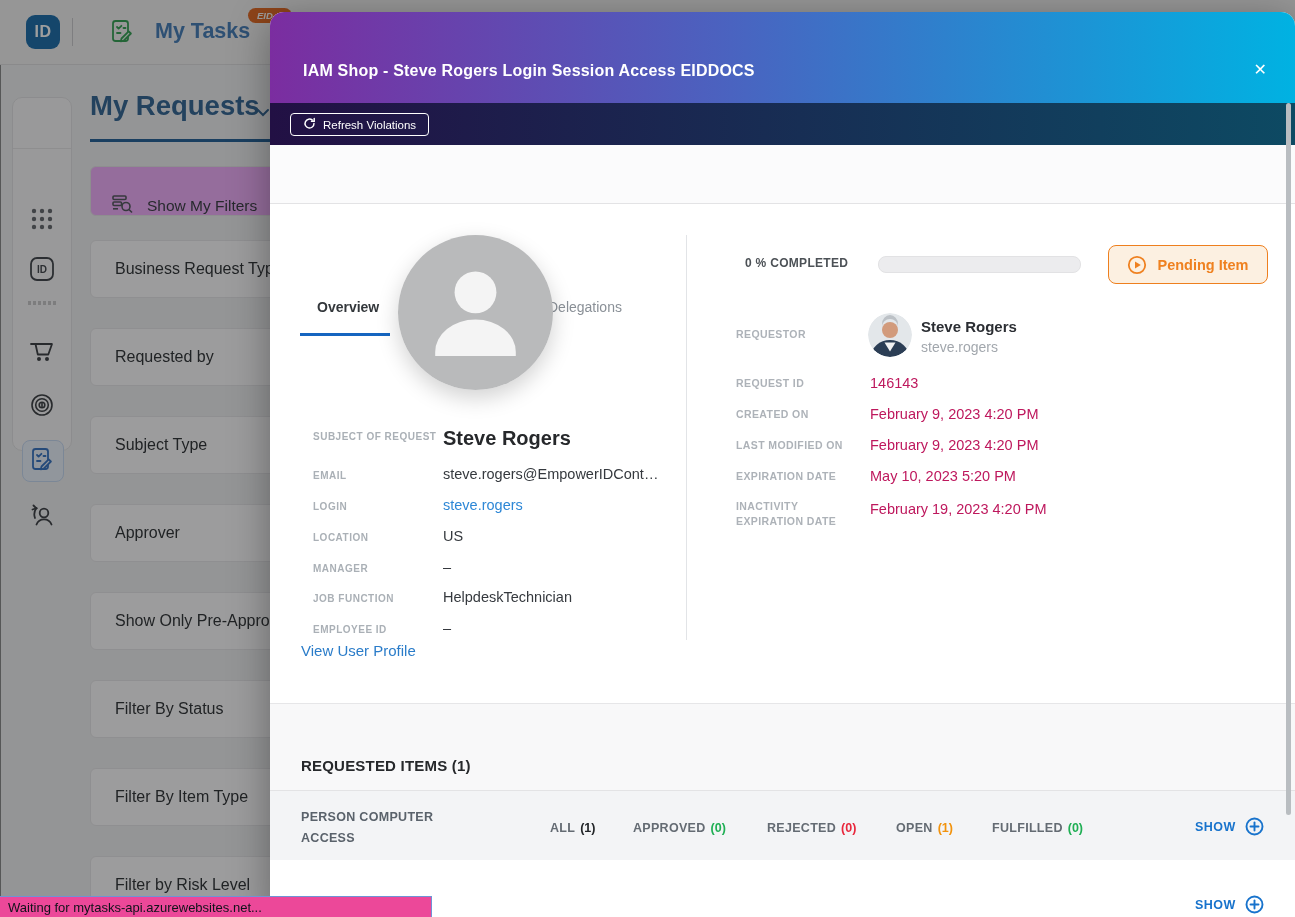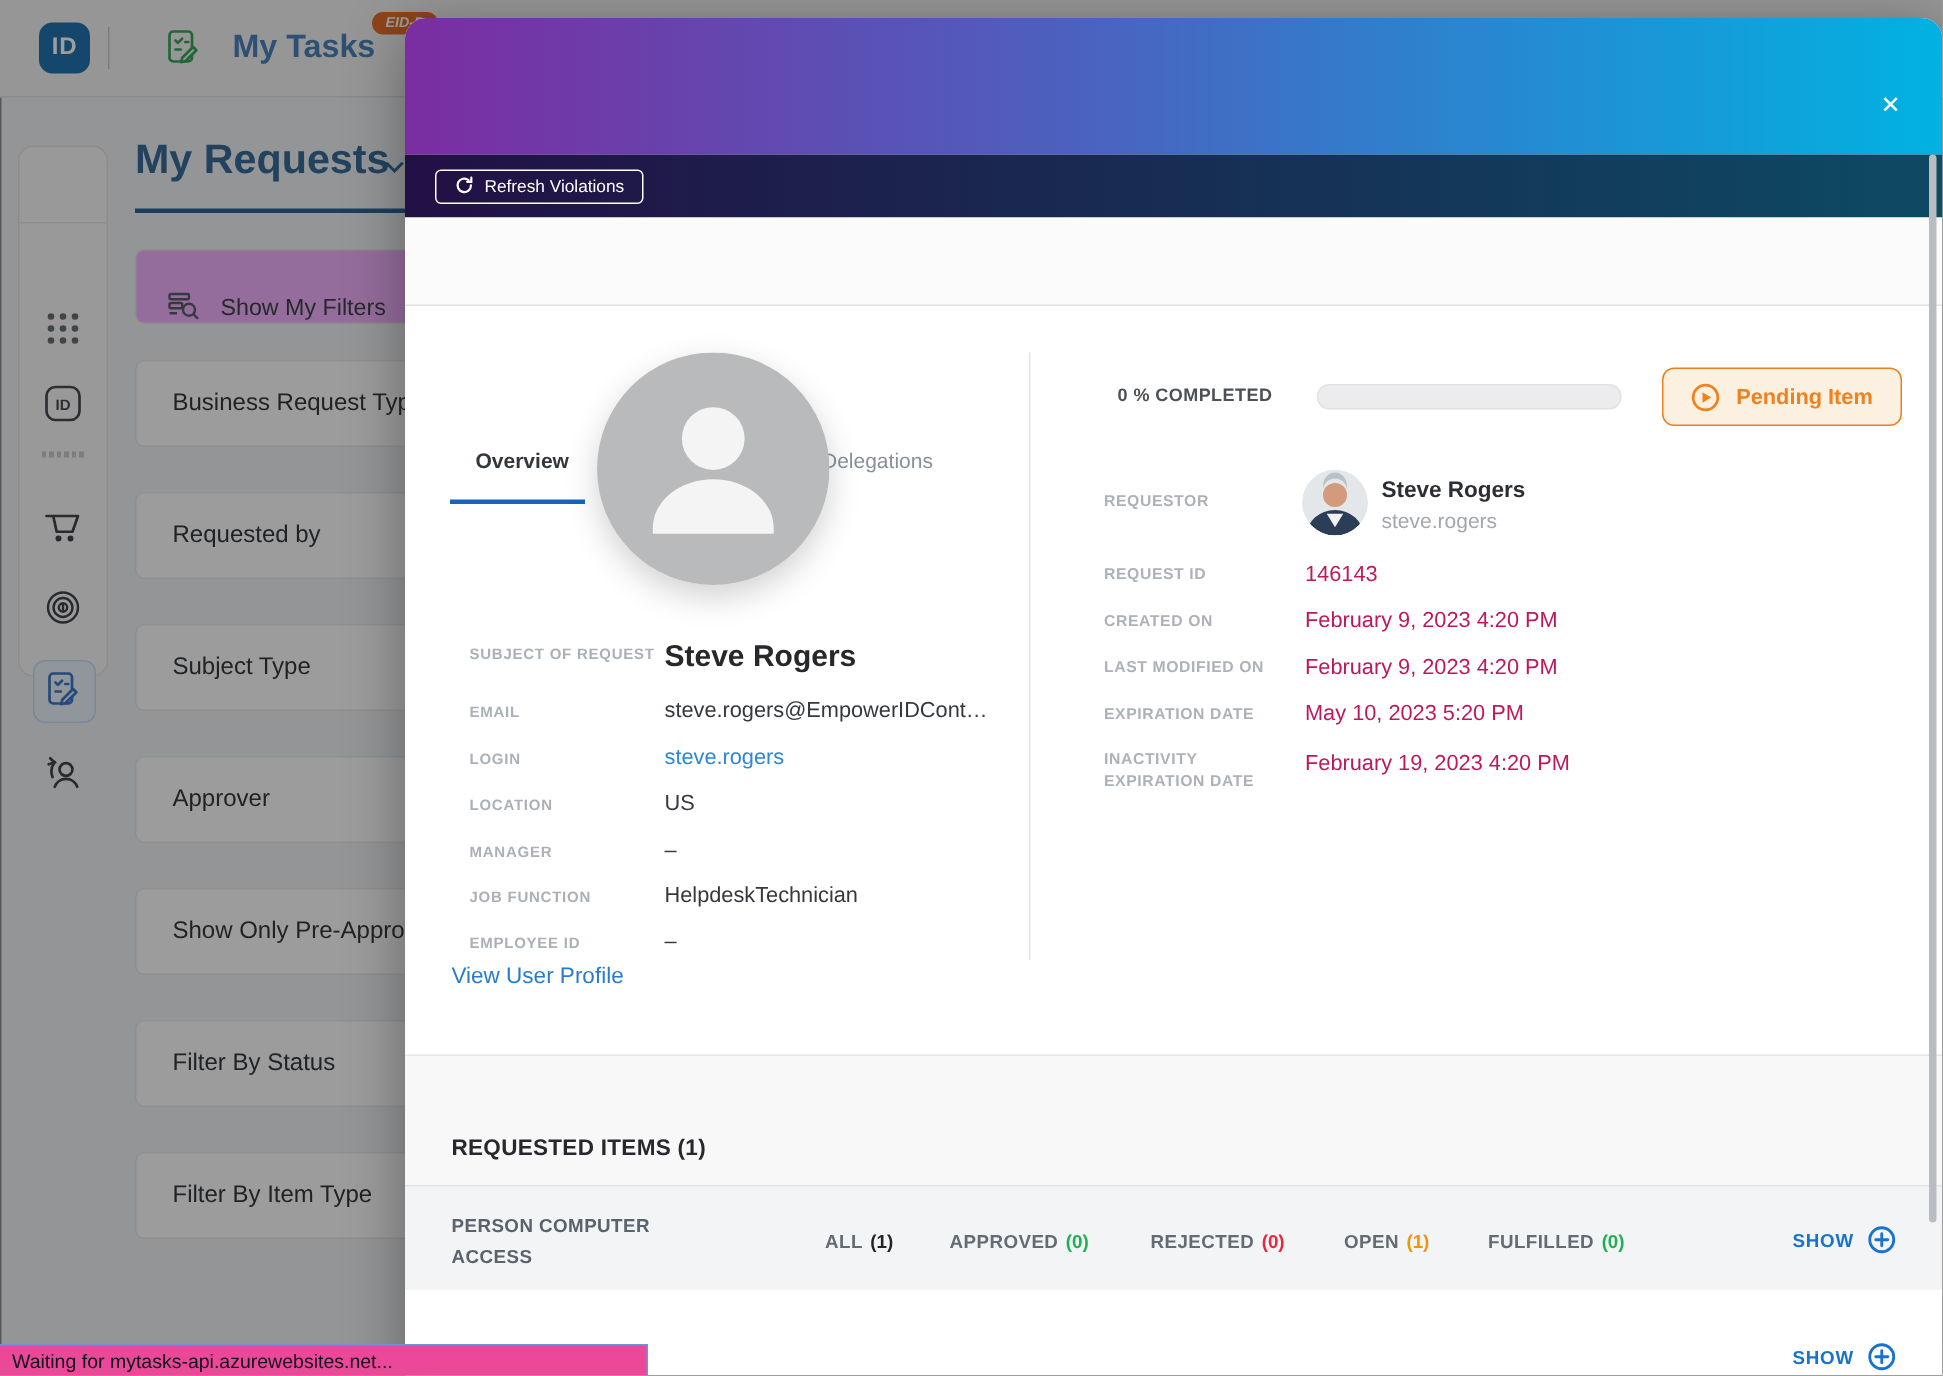--- a/index.html
+++ b/index.html
@@ -218,26 +218,30 @@
       </div>
     <div class="fcard" style="top:592px">
         <span>Show Only Pre-Appro</span>
       </div>
     <div class="fcard" style="top:680px">
         <span>Filter By Status</span>
       </div>
     <div class="fcard" style="top:768px">
         <span>Filter By Item Type</span>
       </div>
+    <div class="fcard" style="top:856px">
+        <span>Filter by Risk Level</span>
+      </div>
   </div>
 
   <div class="dim"></div>
 
   <div class="modal">
     <div class="m-header">
+      <div class="m-title">IAM Shop - Steve Rogers Login Session Access EIDDOCS</div>
       <div class="m-close">✕</div>
     </div>
 
     <div class="m-darkbar">
       <button class="refresh-btn">
         <span>
           <svg width="13" height="13" viewBox="0 0 16 16" fill="none" stroke="#fff" stroke-width="1.8" stroke-linecap="round">
             <path d="M13.5 8 a5.5 5.5 0 1 1 -2 -4.2"></path>
               <path d="M13.8 1.8 v3.4 h-3.4"></path>
           </svg>

